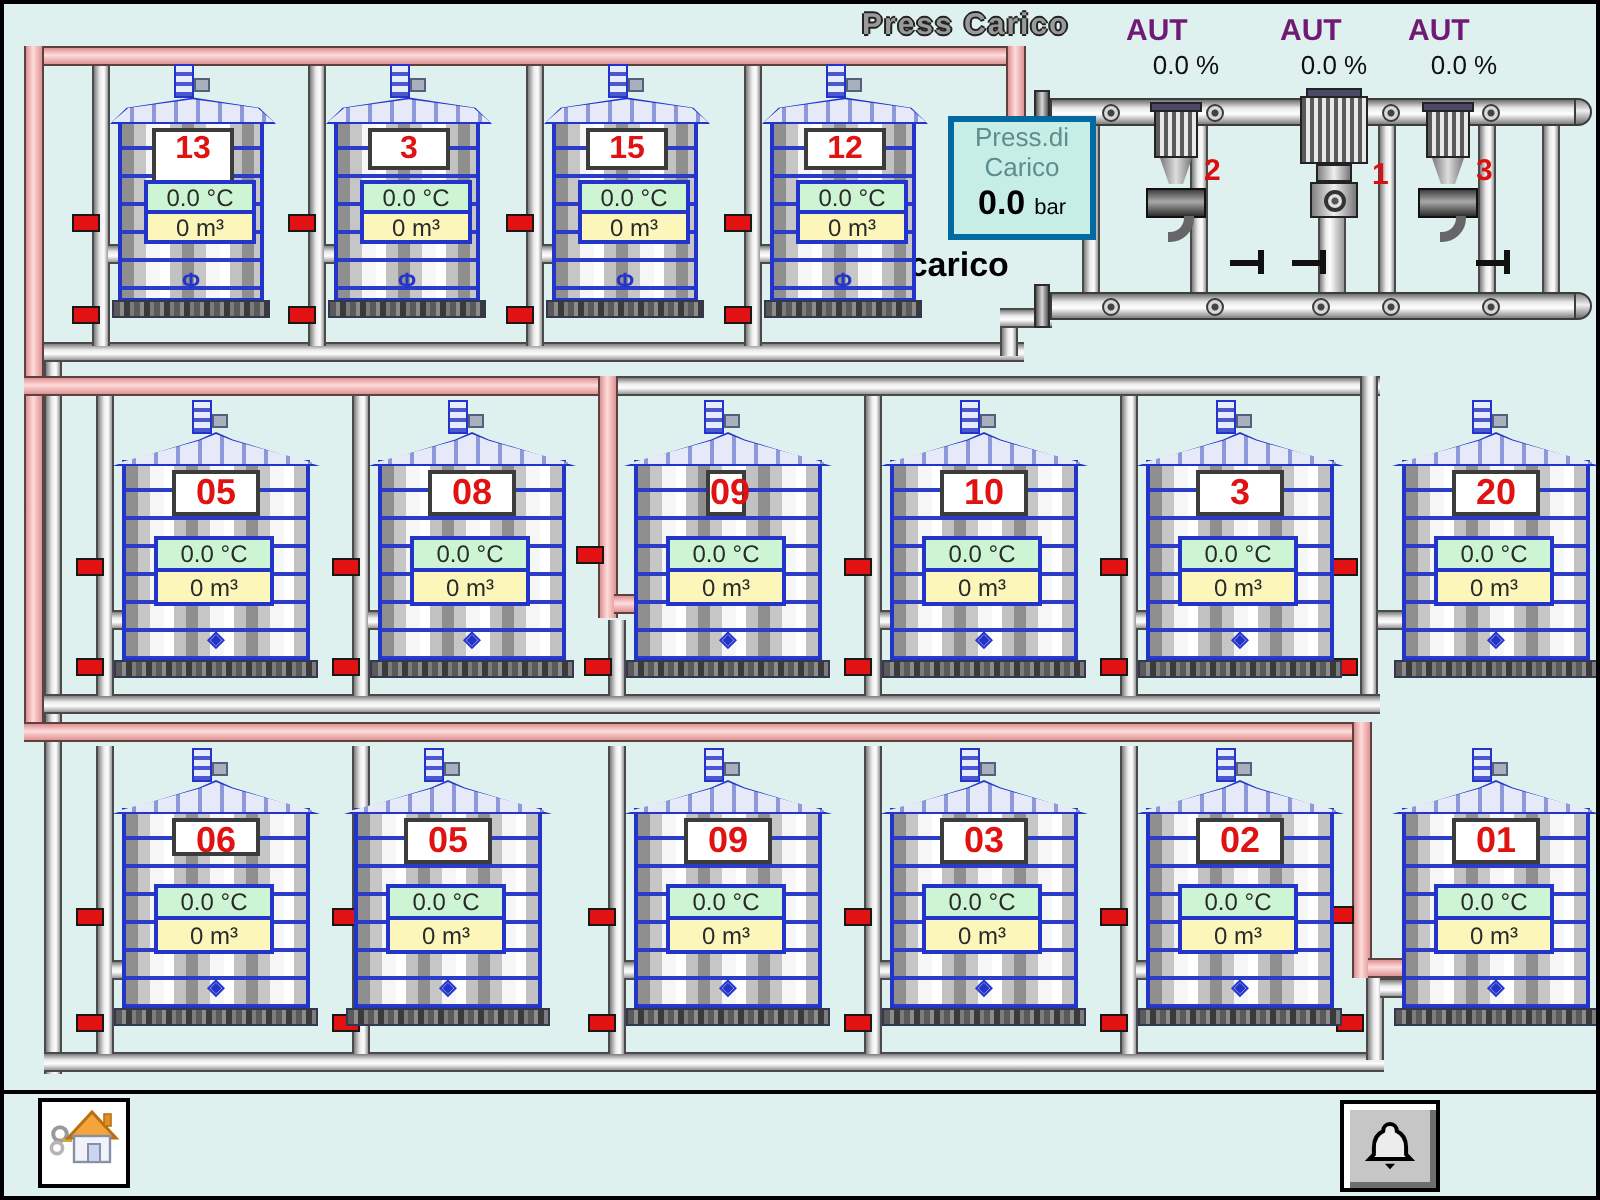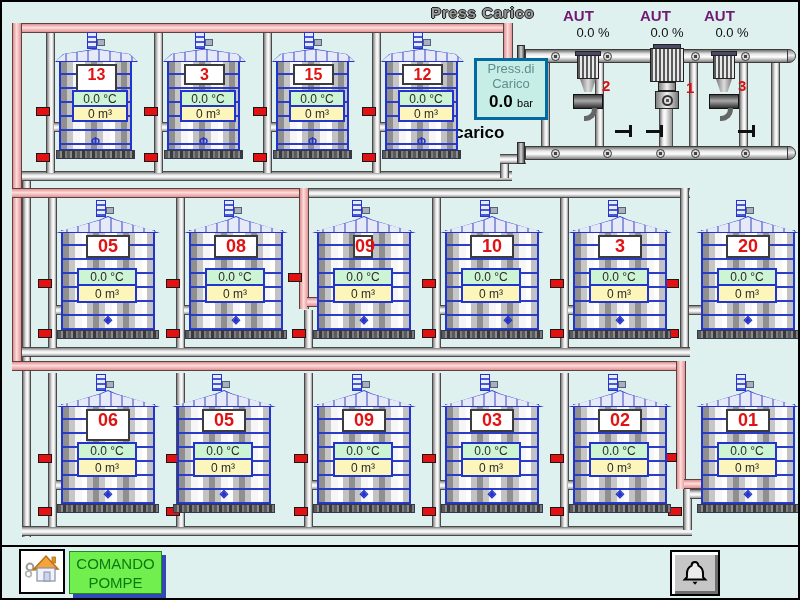--- a/index.html
+++ b/index.html
@@ -321,21 +321,21 @@
     <div class="tk chim" style="left:33px;top:-32px;"></div>
     <div class="tk chimstub" style="left:43px;top:-25px;"></div>
     <div class="tk coneb r23c" style="left:-7px;top:-16px;width:104px;height:17px;"></div>
     <div class="tk conef r23c" style="left:-6px;top:-15px;width:102px;height:15px;"></div>
     <div class="tk plate p2" style="left:34px;top:3px;width:20px;height:23px;">09</div>
     <div class="tk ibox tbox" style="left:14px;top:36px;width:60px;height:18px;font-size:12px;line-height:15px;">0.0 °C</div>
     <div class="tk ibox vbox" style="left:14px;top:52px;width:60px;height:19px;font-size:12px;line-height:16px;">0 m³</div>
     <div class="sym" style="bottom:3px;font-size:11px;">◈</div>
     <div class="tbase" style="left:-6px;top:98px;width:102px;"></div>
   </div>
-  <div class="tank r23" style="left:443px;top:228px;padding-left:16px;">
+  <div class="tank r23" style="left:443px;top:228px;">
     <div class="tk chim" style="left:33px;top:-32px;"></div>
     <div class="tk chimstub" style="left:43px;top:-25px;"></div>
     <div class="tk coneb r23c" style="left:-7px;top:-16px;width:104px;height:17px;"></div>
     <div class="tk conef r23c" style="left:-6px;top:-15px;width:102px;height:15px;"></div>
     <div class="tk plate p2" style="left:23px;top:3px;width:44px;height:23px;">10</div>
     <div class="tk ibox tbox" style="left:14px;top:36px;width:60px;height:18px;font-size:12px;line-height:15px;">0.0 °C</div>
     <div class="tk ibox vbox" style="left:14px;top:52px;width:60px;height:19px;font-size:12px;line-height:16px;">0 m³</div>
     <div class="sym" style="bottom:3px;font-size:11px;">◈</div>
     <div class="tbase" style="left:-6px;top:98px;width:102px;"></div>
   </div>
@@ -360,21 +360,21 @@
     <div class="tk ibox vbox" style="left:14px;top:52px;width:60px;height:19px;font-size:12px;line-height:16px;">0 m³</div>
     <div class="sym" style="bottom:3px;font-size:11px;">◈</div>
     <div class="tbase" style="left:-6px;top:98px;width:102px;"></div>
   </div>
 
   <div class="tank r23" style="left:59px;top:402px;">
     <div class="tk chim" style="left:33px;top:-32px;"></div>
     <div class="tk chimstub" style="left:43px;top:-25px;"></div>
     <div class="tk coneb r23c" style="left:-7px;top:-16px;width:104px;height:17px;"></div>
     <div class="tk conef r23c" style="left:-6px;top:-15px;width:102px;height:15px;"></div>
-    <div class="tk plate p2" style="left:23px;top:3px;width:44px;height:32px;">06</div>
+    <div class="tk plate p2" style="left:23px;top:3px;width:44px;height:19px;">06</div>
     <div class="tk ibox tbox" style="left:14px;top:36px;width:60px;height:18px;font-size:12px;line-height:15px;">0.0 °C</div>
     <div class="tk ibox vbox" style="left:14px;top:52px;width:60px;height:19px;font-size:12px;line-height:16px;">0 m³</div>
     <div class="sym" style="bottom:3px;font-size:11px;">◈</div>
     <div class="tbase" style="left:-6px;top:98px;width:102px;"></div>
   </div>
   <div class="tank r23" style="left:175px;top:402px;">
     <div class="tk chim" style="left:33px;top:-32px;"></div>
     <div class="tk chimstub" style="left:43px;top:-25px;"></div>
     <div class="tk coneb r23c" style="left:-7px;top:-16px;width:104px;height:17px;"></div>
     <div class="tk conef r23c" style="left:-6px;top:-15px;width:102px;height:15px;"></div>
@@ -436,24 +436,20 @@
         <circle cx="7" cy="16" r="3.4" fill="none" stroke="#9a9a9a" stroke-width="2"></circle>
         <circle cx="5.5" cy="23" r="2.8" fill="none" stroke="#b5b5b5" stroke-width="1.8"></circle>
         <rect x="8" y="18" width="5" height="2" fill="#caa94a"></rect>
         <polygon points="11,18 23,5 35,18" fill="#f5a43c" stroke="#b96f14" stroke-width="1.5"></polygon>
         <rect x="29" y="6" width="3.5" height="6" fill="#e09020" stroke="#b96f14" stroke-width="0.8"></rect>
         <rect x="14" y="17" width="18" height="13" fill="#f2f3fa" stroke="#8890a8" stroke-width="1.2"></rect>
         <rect x="21" y="21" width="6" height="9" fill="#cdd4ef" stroke="#8890a8" stroke-width="1"></rect>
       </svg>
     </span>
   </div>
-  <div class="btn greenbtn">
-    <div>COMANDO</div>
-    <div>POMPE</div>
-  </div>
   <div class="btn bellbtn">
     <span>
       <svg width="28" height="28" viewBox="0 0 24 24">
         <path d="M12 2.6 C10.2 2.6 9.1 4 9.1 5.6 C6.6 6.7 5.1 9.2 5.1 12.6 L5.1 15.6 L3.2 17.6 L20.8 17.6 L18.9 15.6 L18.9 12.6 C18.9 9.2 17.4 6.7 14.9 5.6 C14.9 4 13.8 2.6 12 2.6 Z" fill="#ececec" stroke="#000" stroke-width="1.7"></path>
         <polygon points="9.8,19.6 14.2,19.6 12,22" fill="#000"></polygon>
       </svg>
     </span>
   </div>
 </div>
 

